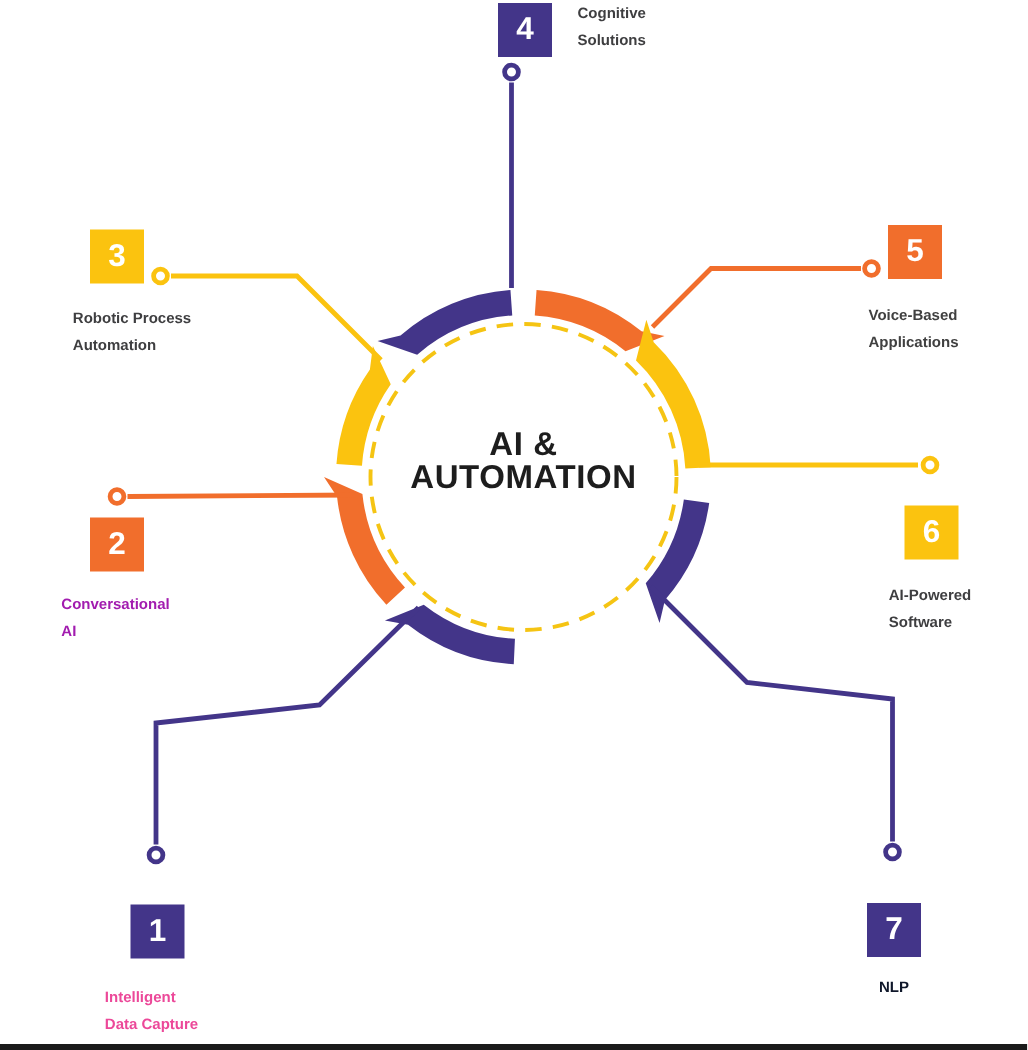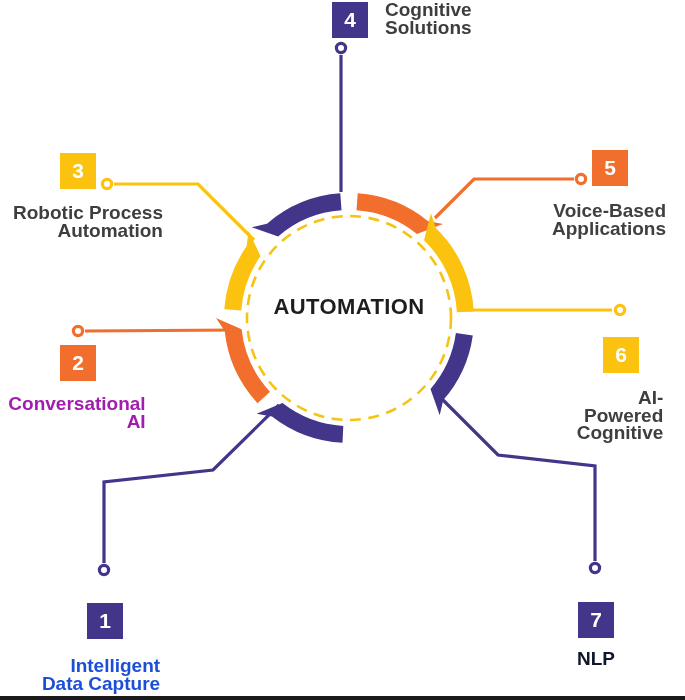--- a/index.html
+++ b/index.html
@@ -11,24 +11,24 @@
   .center-text{
     position:absolute;left:349px;top:307px;transform:translate(-50%,-50%);
     text-align:center;font-weight:bold;font-size:22px;line-height:22px;
     color:#1D1D1D;letter-spacing:0.4px;white-space:nowrap;
   }
   .num-square{
     position:absolute;display:flex;align-items:center;justify-content:center;
     color:#ffffff;font-weight:bold;font-size:21px;
   }
   .item-label{
-    position:absolute;font-weight:bold;font-size:19px;line-height:17.5px;
+    position:absolute;font-weight:bold;font-size:10px;line-height:17.5px;
     color:#3E3E40;white-space:pre-line;
   }
-  .item-label.center{transform:translateX(-50%);text-align:right;}
+  .item-label.center{transform:translateX(-50%);text-align:left;}
   .bottom-bar{position:absolute;left:0;right:0;bottom:0;height:4px;background:#1A1A1A;}
 </style>
 </head>
 <body>
 
 <div class="stage">
   <svg width="685" height="700" viewBox="0 0 685 700">
       <circle cx="349" cy="318" r="102" fill="none" stroke="#F5C413" stroke-width="2.6" stroke-dasharray="11 7.5"></circle>
       <path d="M 343.3 425.9 A 108 108 0 0 1 282.5 403.1 L 256.6 413.7 L 272.0 416.5 A 125 125 0 0 0 342.5 442.8 Z" fill="#433589"></path>
       <path d="M 270.0 391.7 A 108 108 0 0 1 241.6 329.3 L 216.0 318.0 L 224.7 331.1 A 125 125 0 0 0 257.6 403.2 Z" fill="#F16E2C"></path>
@@ -47,40 +47,41 @@
       <circle cx="341" cy="48" r="4.6" fill="#ffffff" stroke="#433589" stroke-width="3.2"></circle>
       <polyline points="435,218 474,179 574,179" fill="none" stroke="#F16E2C" stroke-width="3.2"></polyline>
       <circle cx="581" cy="179" r="4.6" fill="#ffffff" stroke="#F16E2C" stroke-width="3.2"></circle>
       <polyline points="466,310 612,310" fill="none" stroke="#FBC30F" stroke-width="3.2"></polyline>
       <circle cx="620" cy="310" r="4.6" fill="#ffffff" stroke="#FBC30F" stroke-width="3.2"></circle>
       <polyline points="434,391 498,455 595,466 595,561" fill="none" stroke="#433589" stroke-width="3.2"></polyline>
       <circle cx="595" cy="568" r="4.6" fill="#ffffff" stroke="#433589" stroke-width="3.2"></circle>
     </svg>
 
   <div class="center-text">
+    <div>AI &amp;</div>
     <div>AUTOMATION</div>
   </div>
 
   <div id="items">
       <div class="num-square" style="left: 87px; top: 603px; height: 36px; width: 36px; background: rgb(67, 53, 137);">1</div>
-      <div class="item-label center" style="left: 101px; top: 657px; color: #1d4ed8;">Intelligent
+      <div class="item-label center" style="left: 101px; top: 657px; color: #ec4899;">Intelligent
 Data Capture</div>
       <div class="num-square" style="left: 60px; top: 345px; height: 36px; width: 36px; background: rgb(241, 110, 44);">2</div>
       <div class="item-label center" style="left: 77px; top: 395px; color: #a21caf;">Conversational
 AI</div>
       <div class="num-square" style="left: 60px; top: 153px; height: 36px; width: 36px; background: rgb(251, 195, 15);">3</div>
       <div class="item-label center" style="left: 88px; top: 204px; color: rgb(62, 62, 64);">Robotic Process
 Automation</div>
       <div class="num-square" style="left: 332px; top: 2px; height: 36px; width: 36px; background: rgb(67, 53, 137);">4</div>
       <div class="item-label" style="left: 385px; top: 1px; color: rgb(62, 62, 64);">Cognitive
 Solutions</div>
       <div class="num-square" style="left: 592px; top: 150px; height: 36px; width: 36px; background: rgb(241, 110, 44);">5</div>
       <div class="item-label center" style="left: 609px; top: 202px; color: #404040;">Voice-Based
 Applications</div>
       <div class="num-square" style="left: 603px; top: 337px; height: 36px; width: 36px; background: rgb(251, 195, 15);">6</div>
       <div class="item-label center" style="left: 620px; top: 389px; color: rgb(62, 62, 64);">AI-Powered
-Cognitive</div>
+Software</div>
       <div class="num-square" style="left: 578px; top: 602px; height: 36px; width: 36px; background: rgb(67, 53, 137);">7</div>
       <div class="item-label center" style="left: 596px; top: 650px; color: #0f172a;">NLP</div>
     </div>
 
   <div class="bottom-bar"></div>
 </div>
 
 </body></html>

